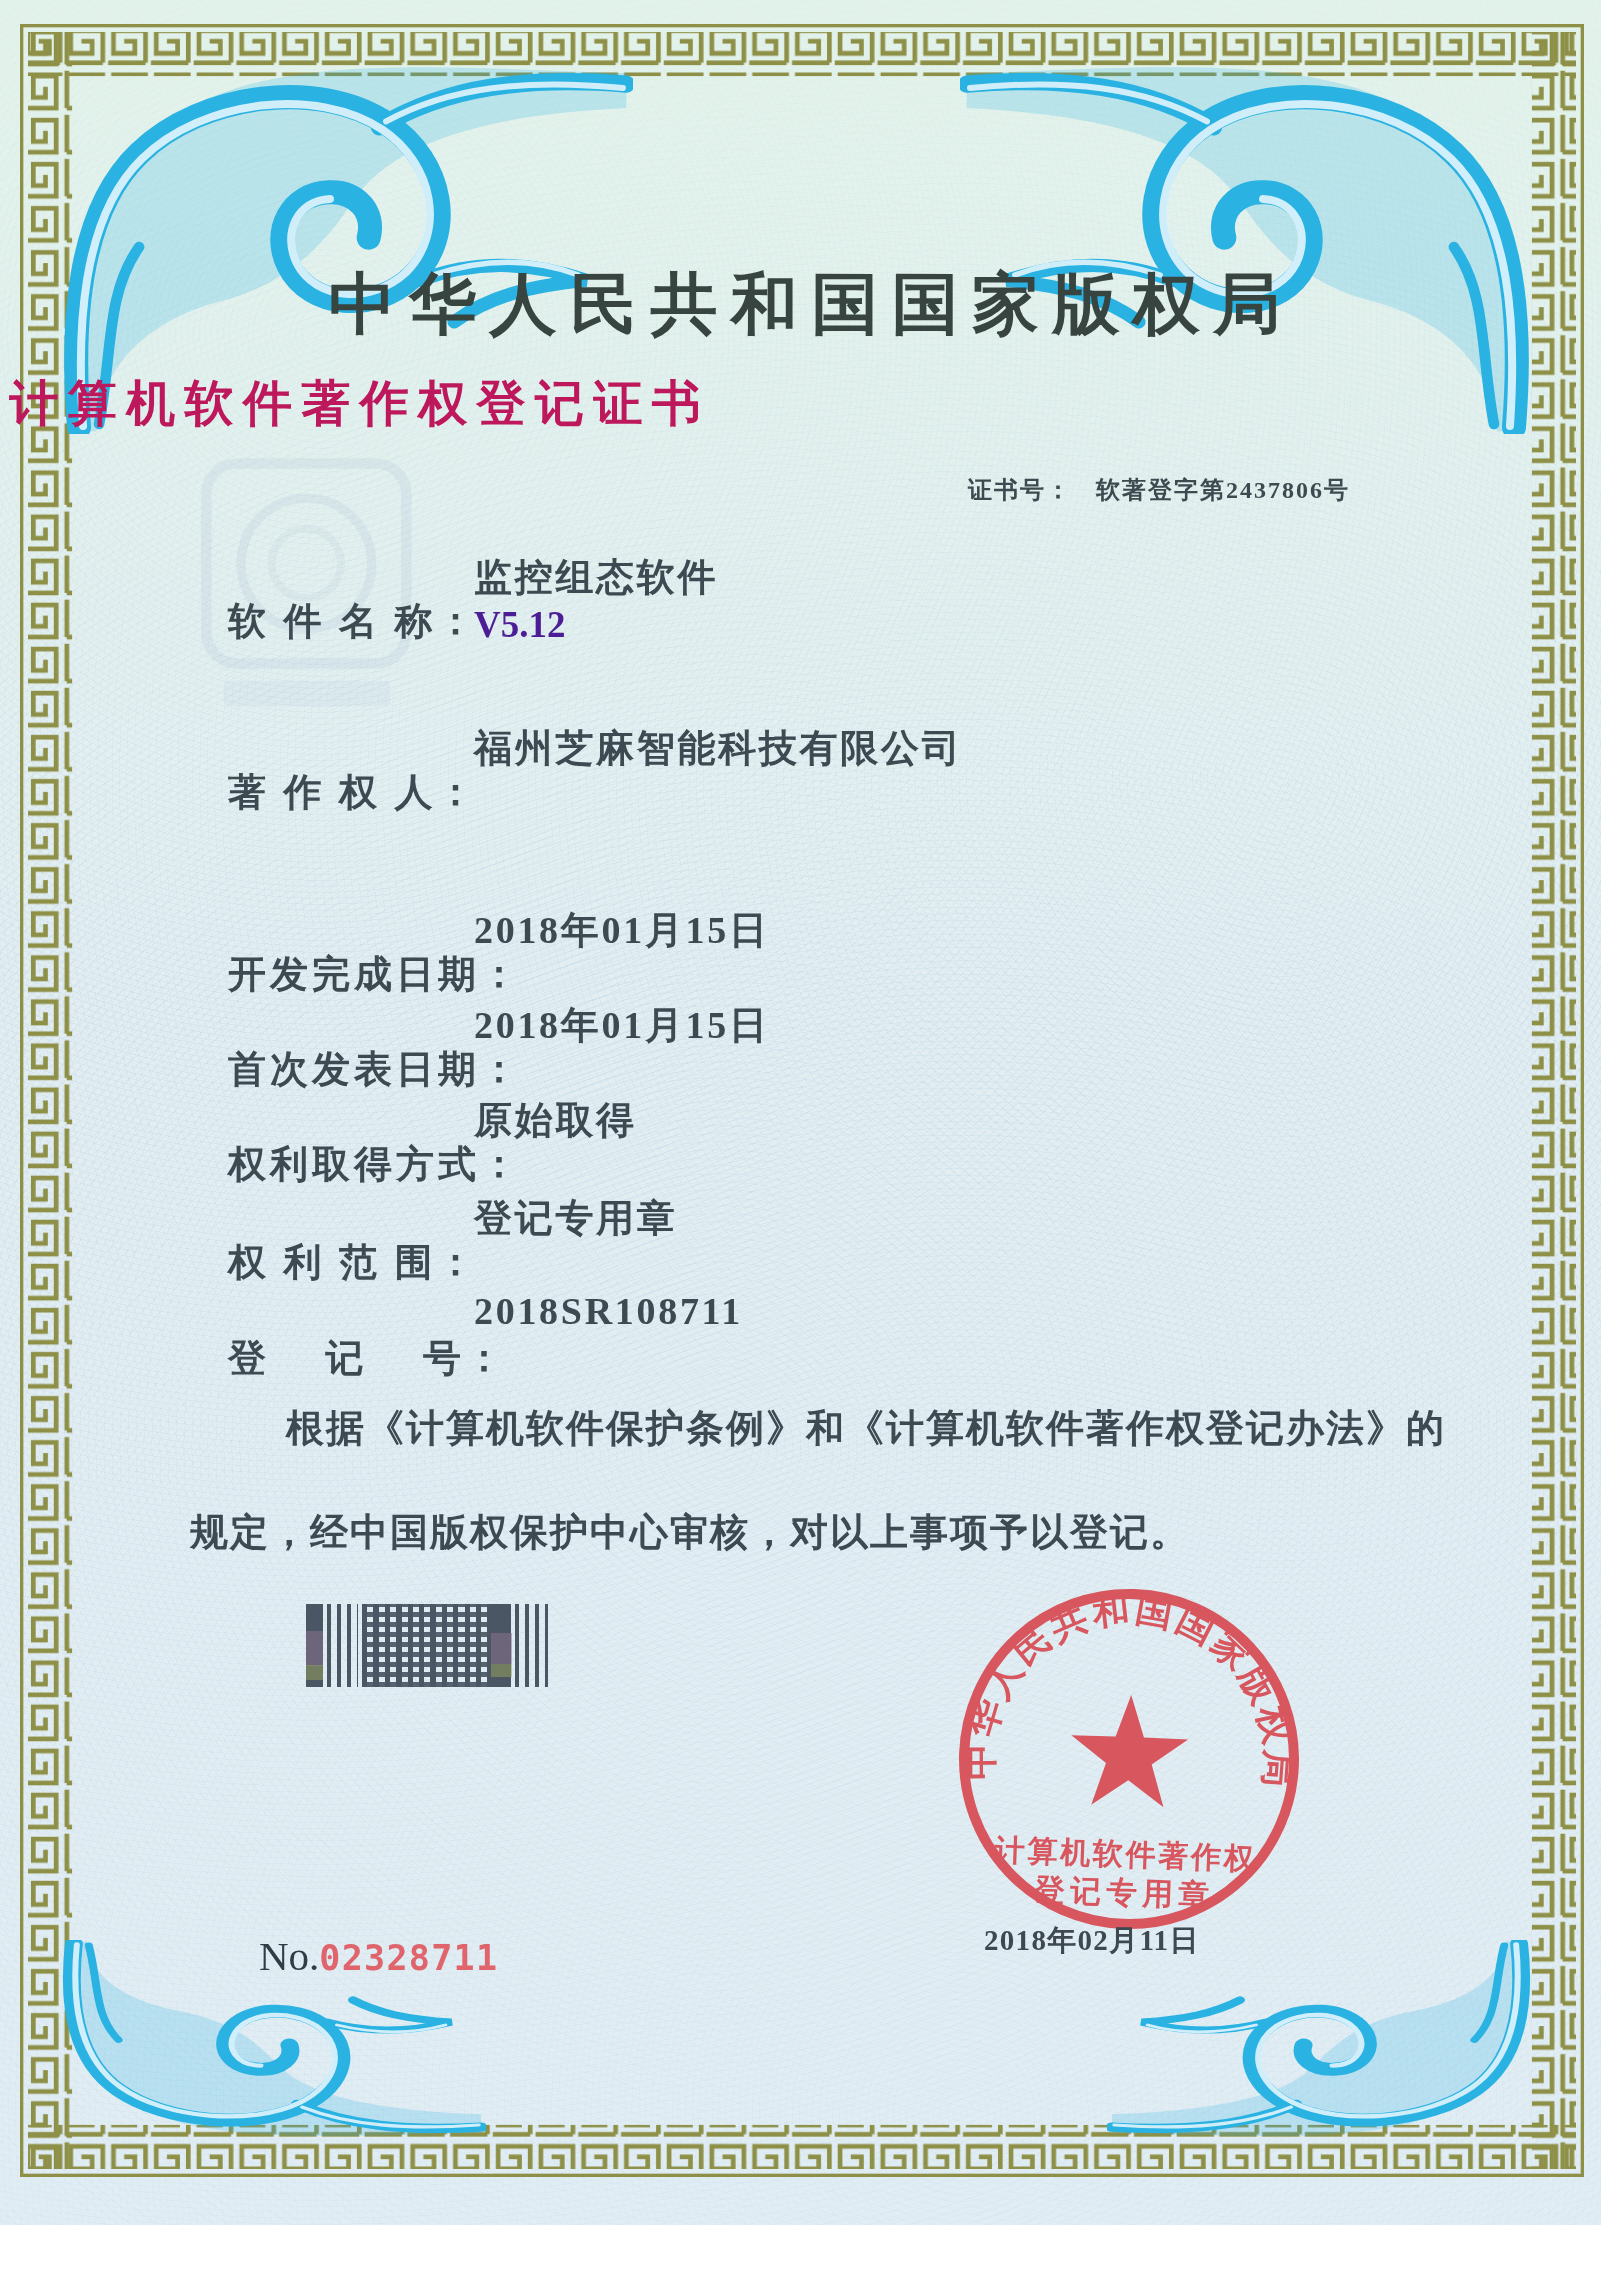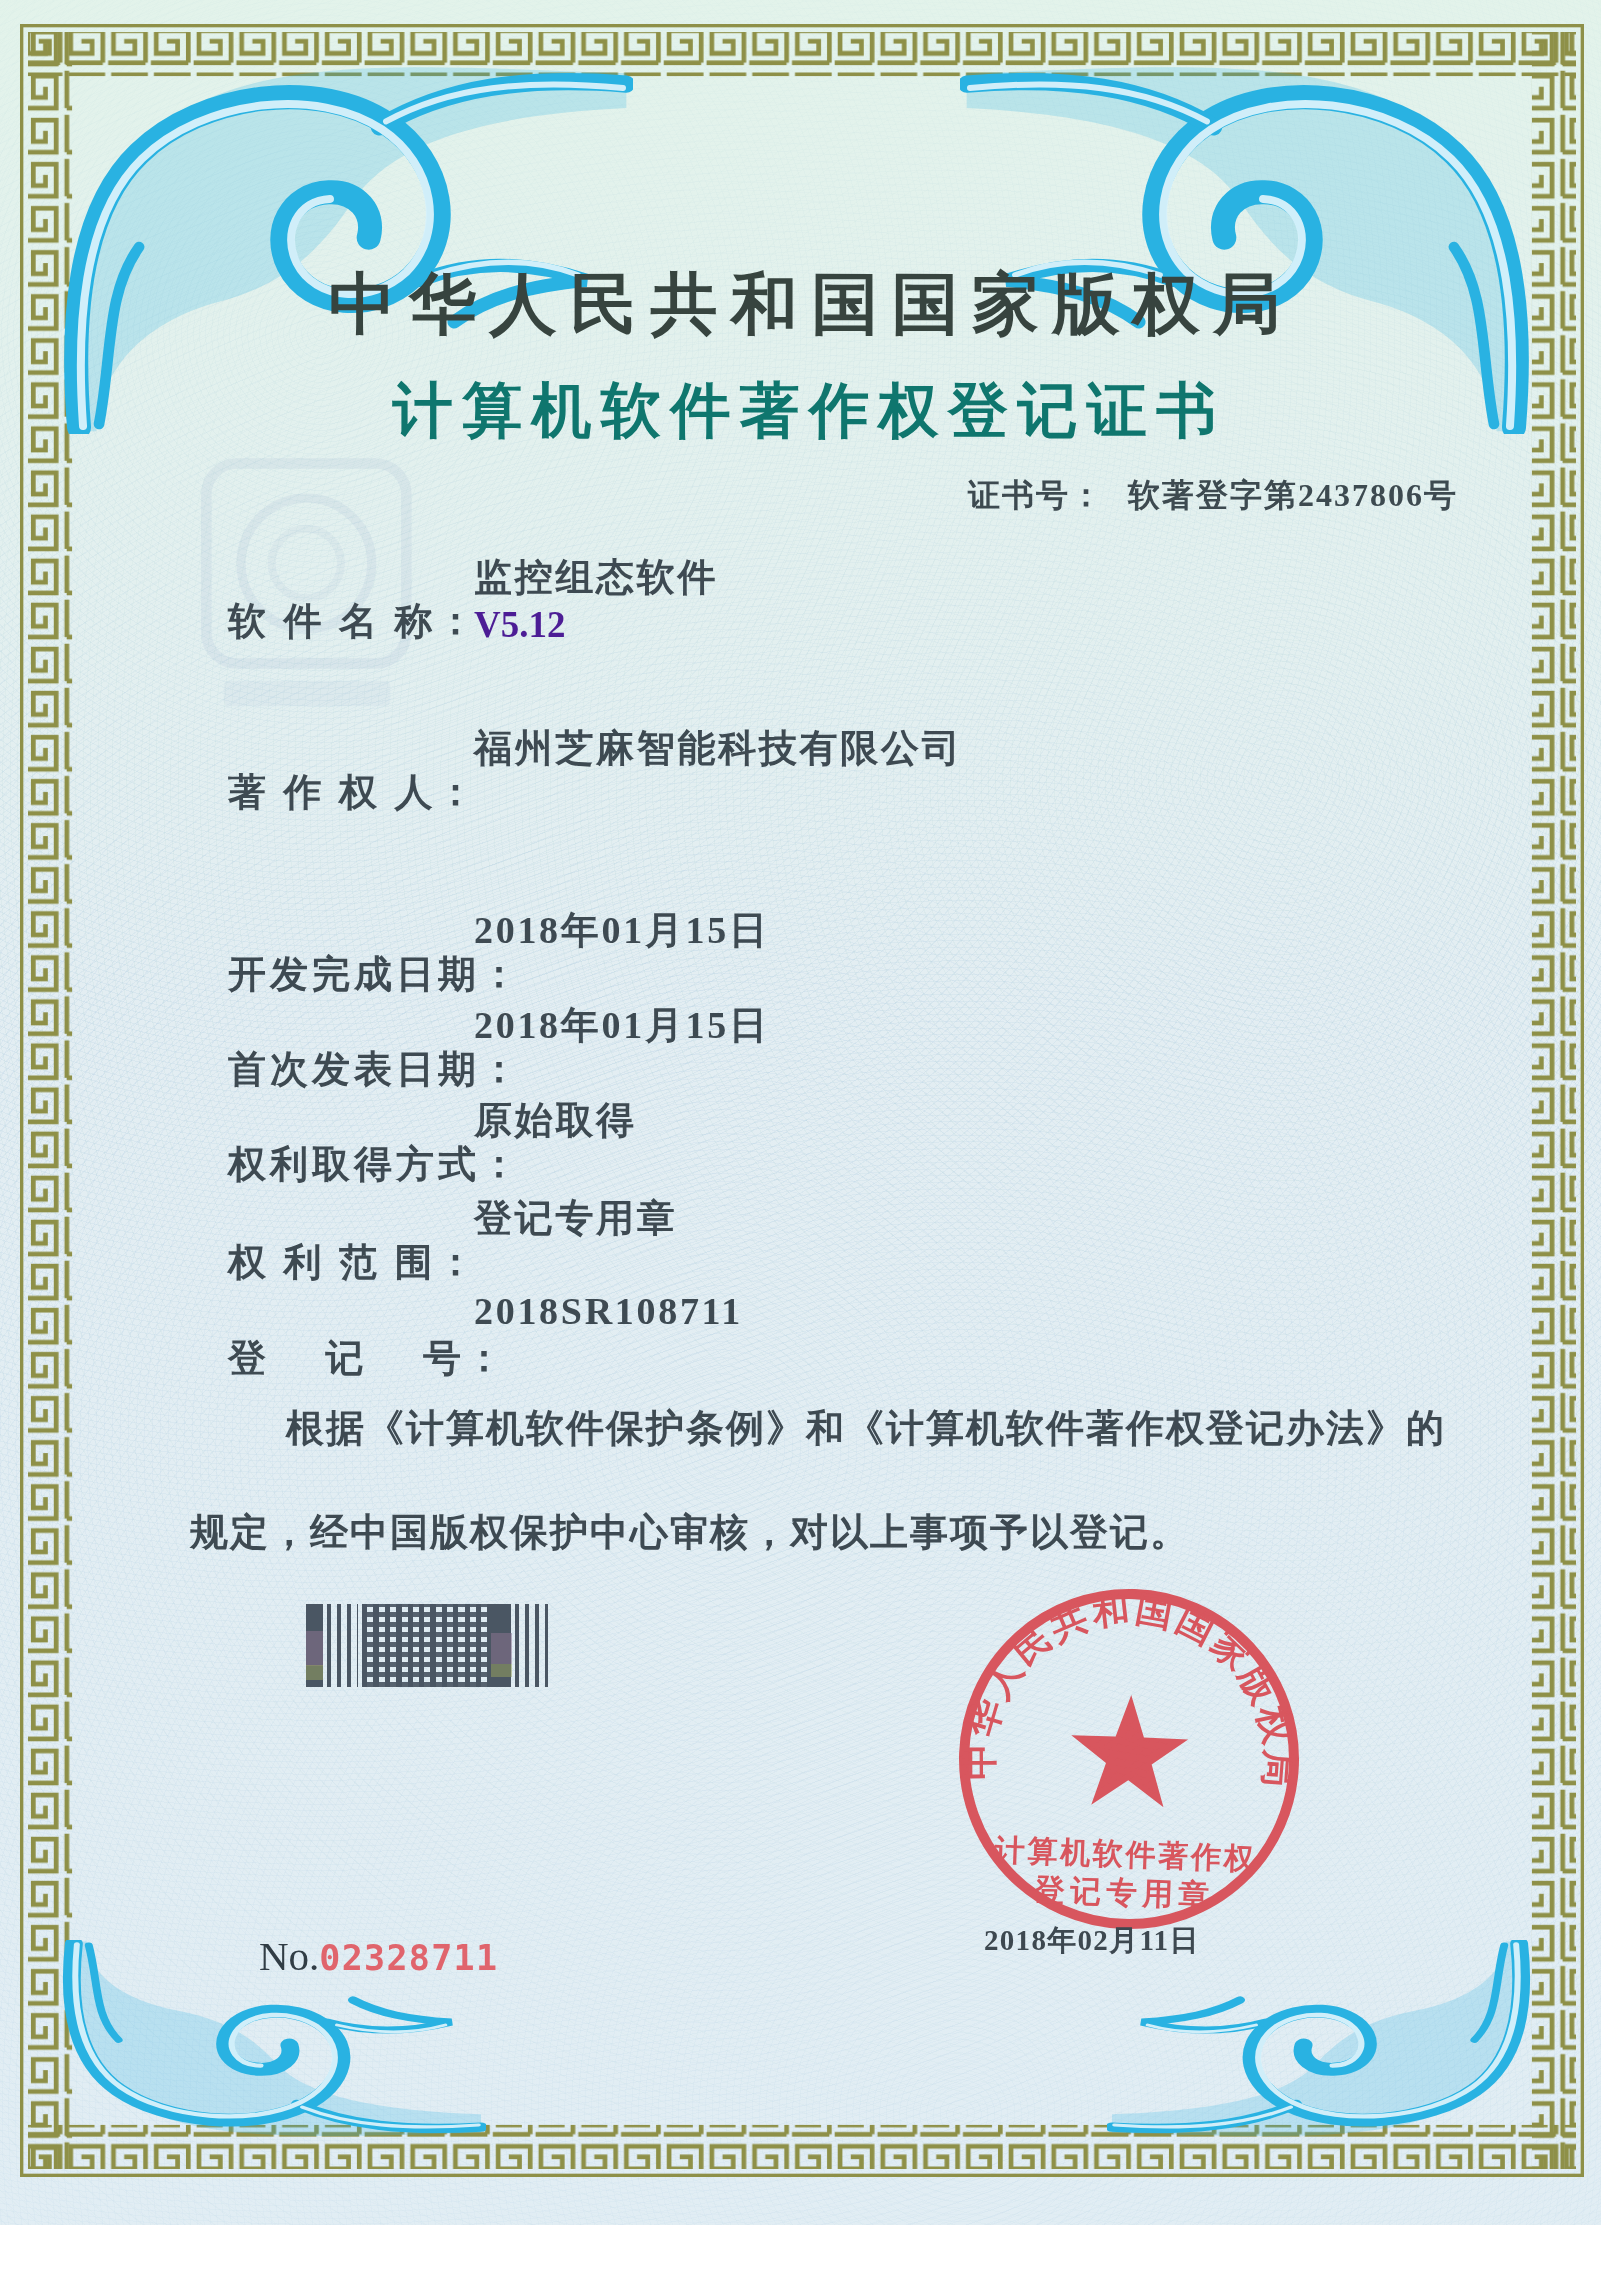--- a/index.html
+++ b/index.html
@@ -26,26 +26,26 @@
   .corner.bl{ left:59px;  top:1940px; width:427px; height:200px; transform:scaleY(-1); }
   .corner.br{ right:67px; top:1940px; width:427px; height:200px; transform:scale(-1,-1); }
   .watermark{ position:absolute; left:197px; top:454px; opacity:0.55; }
 
   .authority{
     position:absolute; left:0; top:259px; width:1609px; text-align:center;
     font-size:67px; font-weight:bold; color:#37443f;
     letter-spacing:13.4px; padding-left:13.4px; box-sizing:border-box;
   }
   .cert-title{
-    position:absolute; left:0; top:371px; width:1609px; text-align:center;
-    font-size:60px; font-weight:bold; color:#0f766e;
+    position:absolute; left:0; top:371px; width:1609px; 
+    font-size:49px; font-weight:bold; color:#be185d;
     letter-spacing:9.4px; padding-left:9.4px; box-sizing:border-box;
   }
   .cert-no{
-    position:absolute; left:968px; top:474px; font-size:32px; color:#3d4a50;
+    position:absolute; left:968px; top:474px; font-size:24px; color:#3d4a50;
     font-weight:bold; letter-spacing:2px;
   }
   .cert-no .val{ margin-left:24px; }
 
   .row{ position:absolute; left:190px; font-size:38px; color:#3e4a52; white-space:pre; }
   .row .lbl{ font-weight:bold; letter-spacing:4px; }
   .row .val{ position:absolute; left:284px; top:0; font-weight:bold; letter-spacing:2.7px; white-space:pre; }
   .r-name{ top:552px; }  .r-ver{ position:absolute; left:474px; top:603px; font-size:37px; font-weight:bold; color:#4c1d95;}
   .r-owner{ top:723px; }
   .r-dev{ top:905px; }  .r-pub{ top:1000px; }

